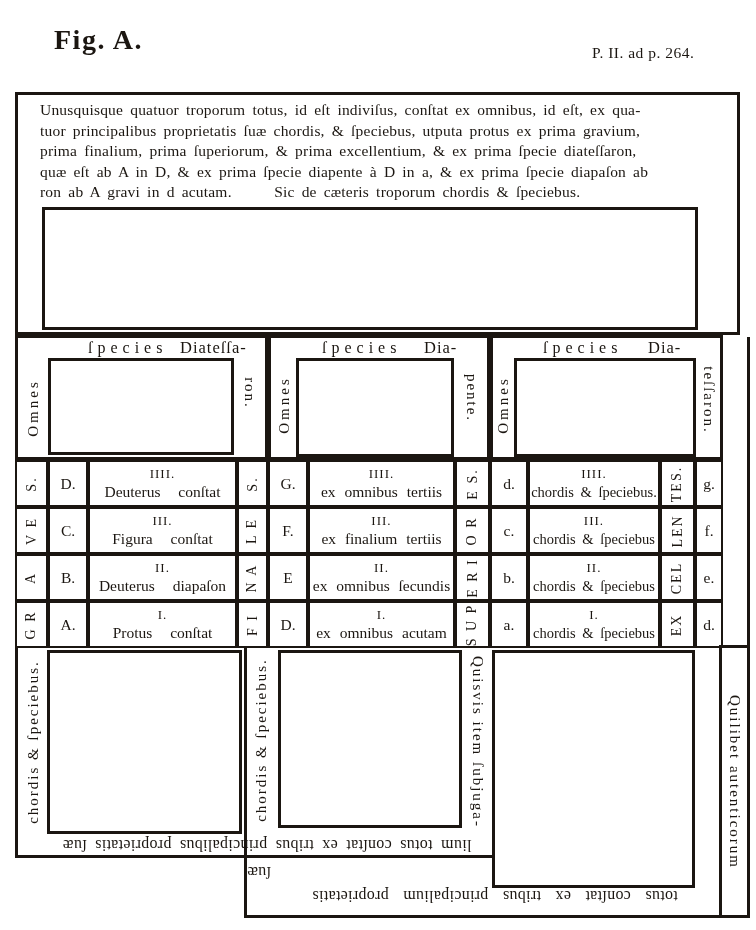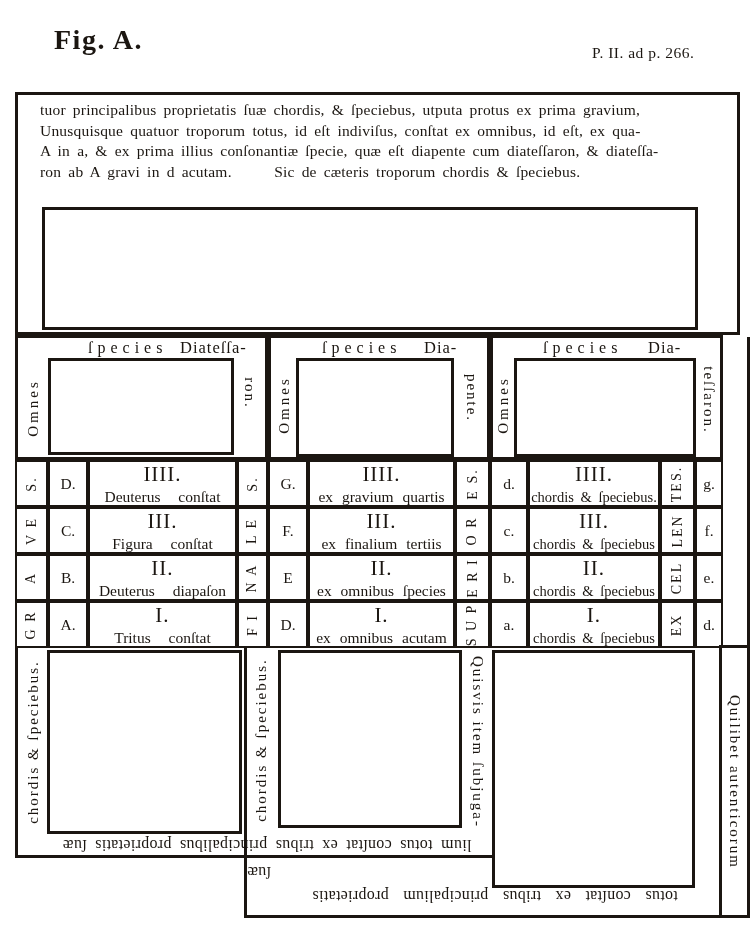--- a/index.html
+++ b/index.html
@@ -23,41 +23,42 @@
   .para div{white-space:pre;font-size:15.5px;line-height:20.5px;word-spacing:3px;letter-spacing:.2px;}
   .species{font-size:16px;letter-spacing:5px;}
   .diastart{font-size:16.5px;letter-spacing:1px;}
   .vtx{position:absolute;white-space:nowrap;}
   .ccw{transform:translate(-50%,-50%) rotate(-90deg);}
   .cw{transform:translate(-50%,-50%) rotate(90deg);}
   .flip{transform:translate(-50%,-50%) rotate(180deg);}
   .omnes{font-size:15px;letter-spacing:3px;}
   .sidelabel{font-size:15px;letter-spacing:2px;}
   .frag{font-size:14px;letter-spacing:2px;white-space:nowrap;transform:rotate(-90deg);}
-  .numeral{font-size:21px;letter-spacing:1px;}
+  .numeral{font-size:13px;letter-spacing:1px;}
   .rowtextL{font-size:15.5px;word-spacing:14px;}
   .rowtextM{font-size:15.5px;word-spacing:5px;}
   .rowtextR{font-size:14.5px;word-spacing:3px;}
   .modeletter{font-size:15.5px;}
   .flipline{font-size:16px;word-spacing:4px;letter-spacing:.3px;}
   .fliplineR{font-size:16px;word-spacing:10px;letter-spacing:.3px;}
 </style>
 </head>
 <body>
 
 <div id="page">
 
   <div class="abs figlabel" style="left:54px;top:24px;">Fig. A.</div>
-  <div class="abs pageref" style="left:592px;top:44px;">P. II. ad p. 266.</div>
+  <div class="abs pageref" style="left:592px;top:44px;">P. II. ad p. 264.</div>
 
   <div class="box" style="left:15px;top:92px;width:719px;height:237px;"></div>
   <div class="abs para" style="left:40px;top:100px;width:690px;">
+    <div>Unusquisque quatuor troporum totus, id eſt indiviſus, conſtat ex omnibus, id eſt, ex qua-</div>
     <div>tuor principalibus proprietatis ſuæ chordis, &amp; ſpeciebus, utputa protus ex prima gravium,</div>
-    <div>Unusquisque quatuor troporum totus, id eſt indiviſus, conſtat ex omnibus, id eſt, ex qua-</div>
-    <div>A in a, &amp; ex prima illius conſonantiæ ſpecie, quæ eſt diapente cum diateſſaron, &amp; diateſſa-</div>
+    <div>prima finalium, prima ſuperiorum, &amp; prima excellentium, &amp; ex prima ſpecie diateſſaron,</div>
+    <div>quæ eſt ab A in D, &amp; ex prima ſpecie diapente à D in a, &amp; ex prima ſpecie diapaſon ab</div>
     <div>ron ab A gravi in d acutam.      Sic de cæteris troporum chordis &amp; ſpeciebus.</div>
   </div>
 
   <div class="box" style="left:42px;top:207px;width:650px;height:117px;"></div>
 
   <div class="box" style="left:15px;top:335px;width:247px;height:119px;"></div>
   <div class="abs species" style="left:88px;top:339px;">ſpecies</div>
   <div class="abs diastart" style="left:180px;top:338px;">Diateſſa-</div>
   <div class="vtx ccw omnes" style="left:33px;top:408px;">Omnes</div>
   <div class="box" style="left:48px;top:358px;width:180px;height:91px;"></div>
@@ -91,21 +92,21 @@
     </div>
   <div class="cell" style="left:237px;top:460px;width:27px;height:43px;">
       <span class="frag">S.</span>
     </div>
   <div class="cell" style="left:268px;top:460px;width:36px;height:43px;">
       <span class="modeletter">G.</span>
     </div>
   <div class="cell" style="left:308px;top:460px;width:143px;height:43px;">
       <div class="stack">
         <div class="numeral">IIII.</div>
-        <div class="rowtextM">ex gravium quartis</div>
+        <div class="rowtextM">ex omnibus tertiis</div>
       </div>
     </div>
   <div class="cell" style="left:455px;top:460px;width:31px;height:43px;">
       <span class="frag">E S.</span>
     </div>
   <div class="cell" style="left:490px;top:460px;width:34px;height:43px;">
       <span class="modeletter">d.</span>
     </div>
   <div class="cell" style="left:528px;top:460px;width:128px;height:43px;">
       <div class="stack">
@@ -177,21 +178,21 @@
     </div>
   <div class="cell" style="left:237px;top:554px;width:27px;height:43px;">
       <span class="frag">N A</span>
     </div>
   <div class="cell" style="left:268px;top:554px;width:36px;height:43px;">
       <span class="modeletter">E</span>
     </div>
   <div class="cell" style="left:308px;top:554px;width:143px;height:43px;">
       <div class="stack">
         <div class="numeral">II.</div>
-        <div class="rowtextM">ex omnibus ſpecies</div>
+        <div class="rowtextM">ex omnibus ſecundis</div>
       </div>
     </div>
   <div class="cell" style="left:455px;top:554px;width:31px;height:43px;">
       <span class="frag">E R I</span>
     </div>
   <div class="cell" style="left:490px;top:554px;width:34px;height:43px;">
       <span class="modeletter">b.</span>
     </div>
   <div class="cell" style="left:528px;top:554px;width:128px;height:43px;">
       <div class="stack">
@@ -208,21 +209,21 @@
 
   <div class="cell" style="left:15px;top:601px;width:29px;height:43px;">
       <span class="frag">G R</span>
     </div>
   <div class="cell" style="left:48px;top:601px;width:36px;height:43px;">
       <span class="modeletter">A.</span>
     </div>
   <div class="cell" style="left:88px;top:601px;width:145px;height:43px;">
       <div class="stack">
         <div class="numeral">I.</div>
-        <div class="rowtextL">Tritus conſtat</div>
+        <div class="rowtextL">Protus conſtat</div>
       </div>
     </div>
   <div class="cell" style="left:237px;top:601px;width:27px;height:43px;">
       <span class="frag">F I</span>
     </div>
   <div class="cell" style="left:268px;top:601px;width:36px;height:43px;">
       <span class="modeletter">D.</span>
     </div>
   <div class="cell" style="left:308px;top:601px;width:143px;height:43px;">
       <div class="stack">

